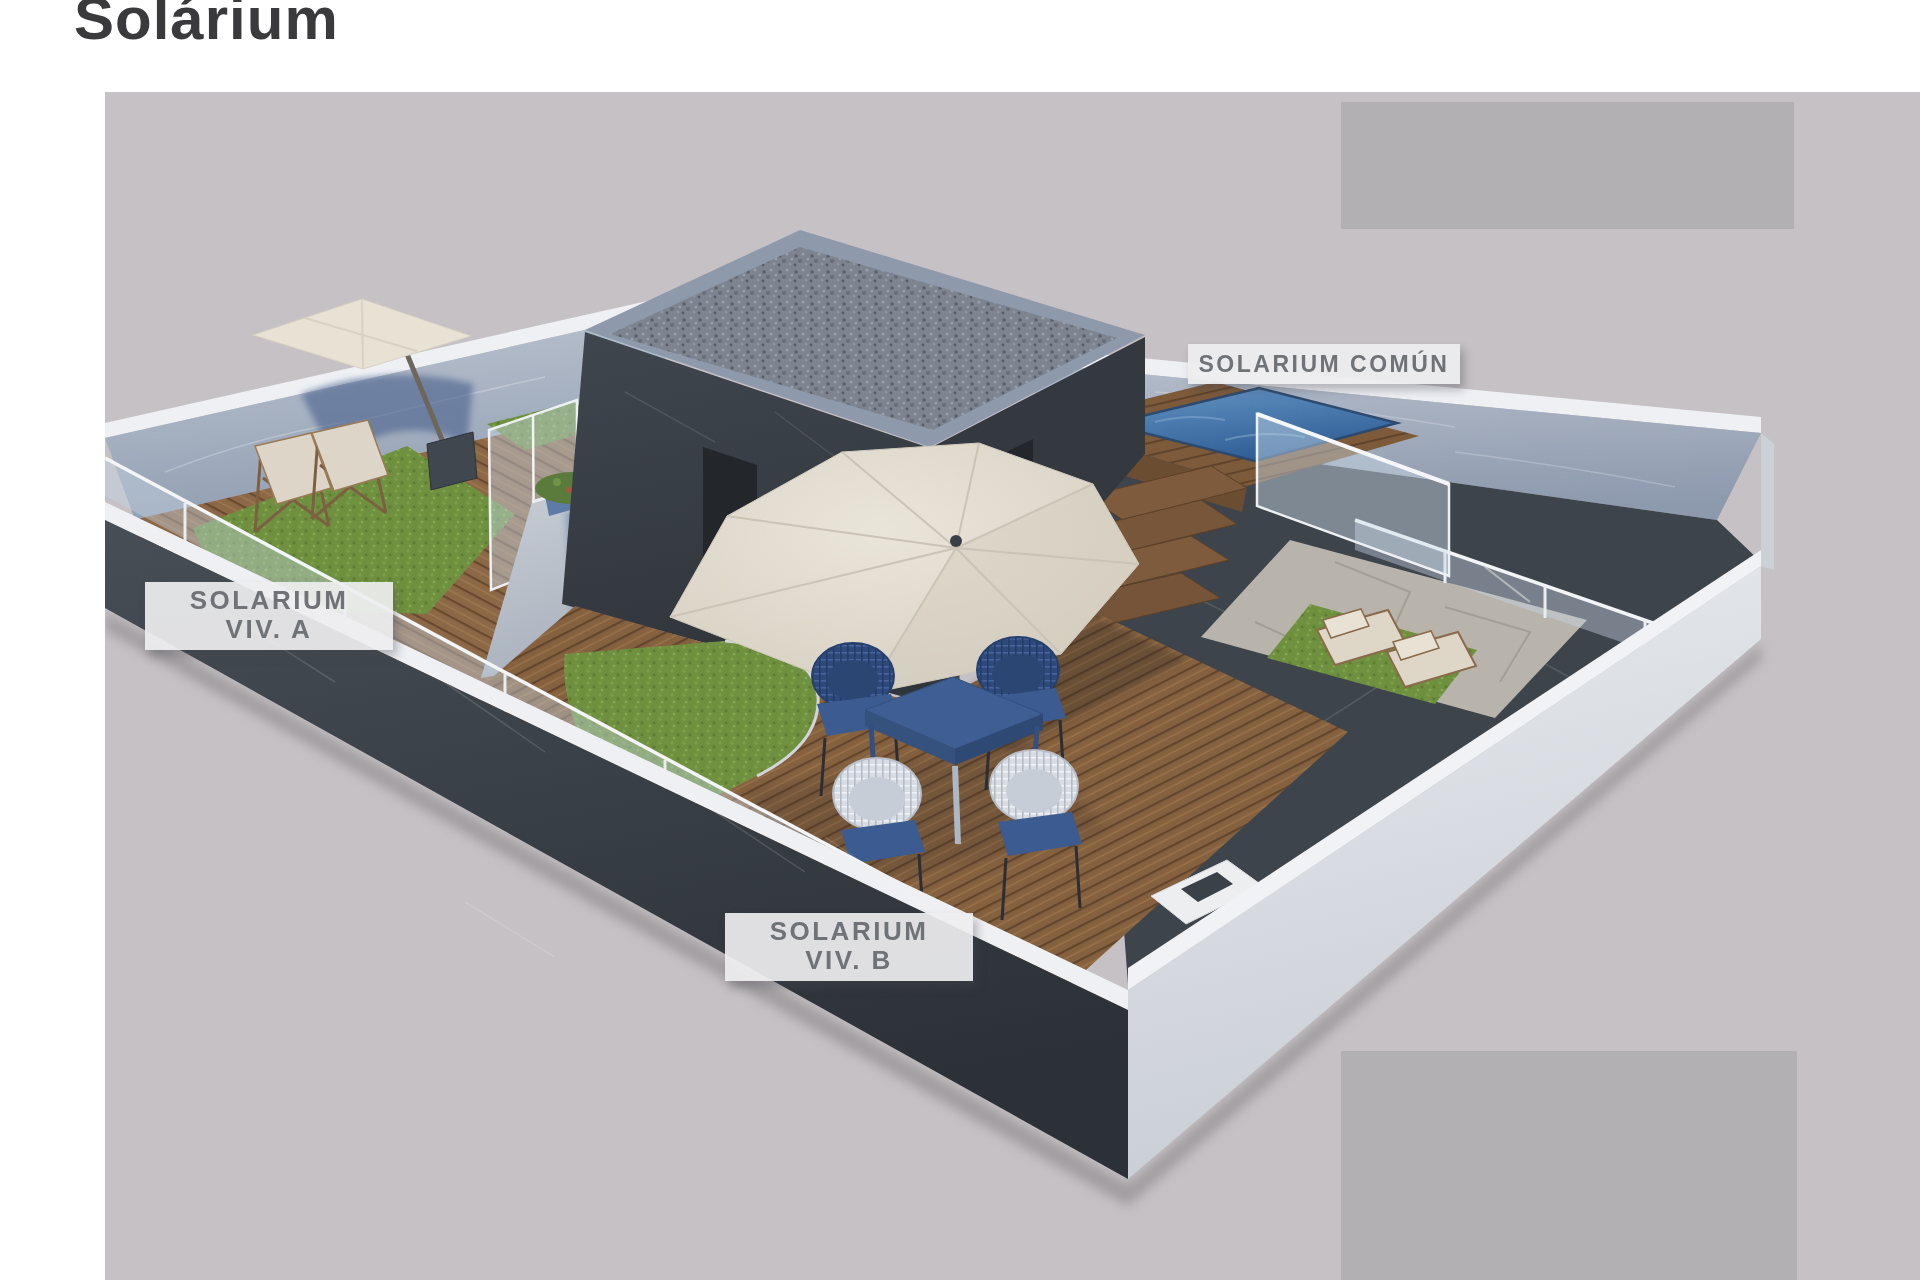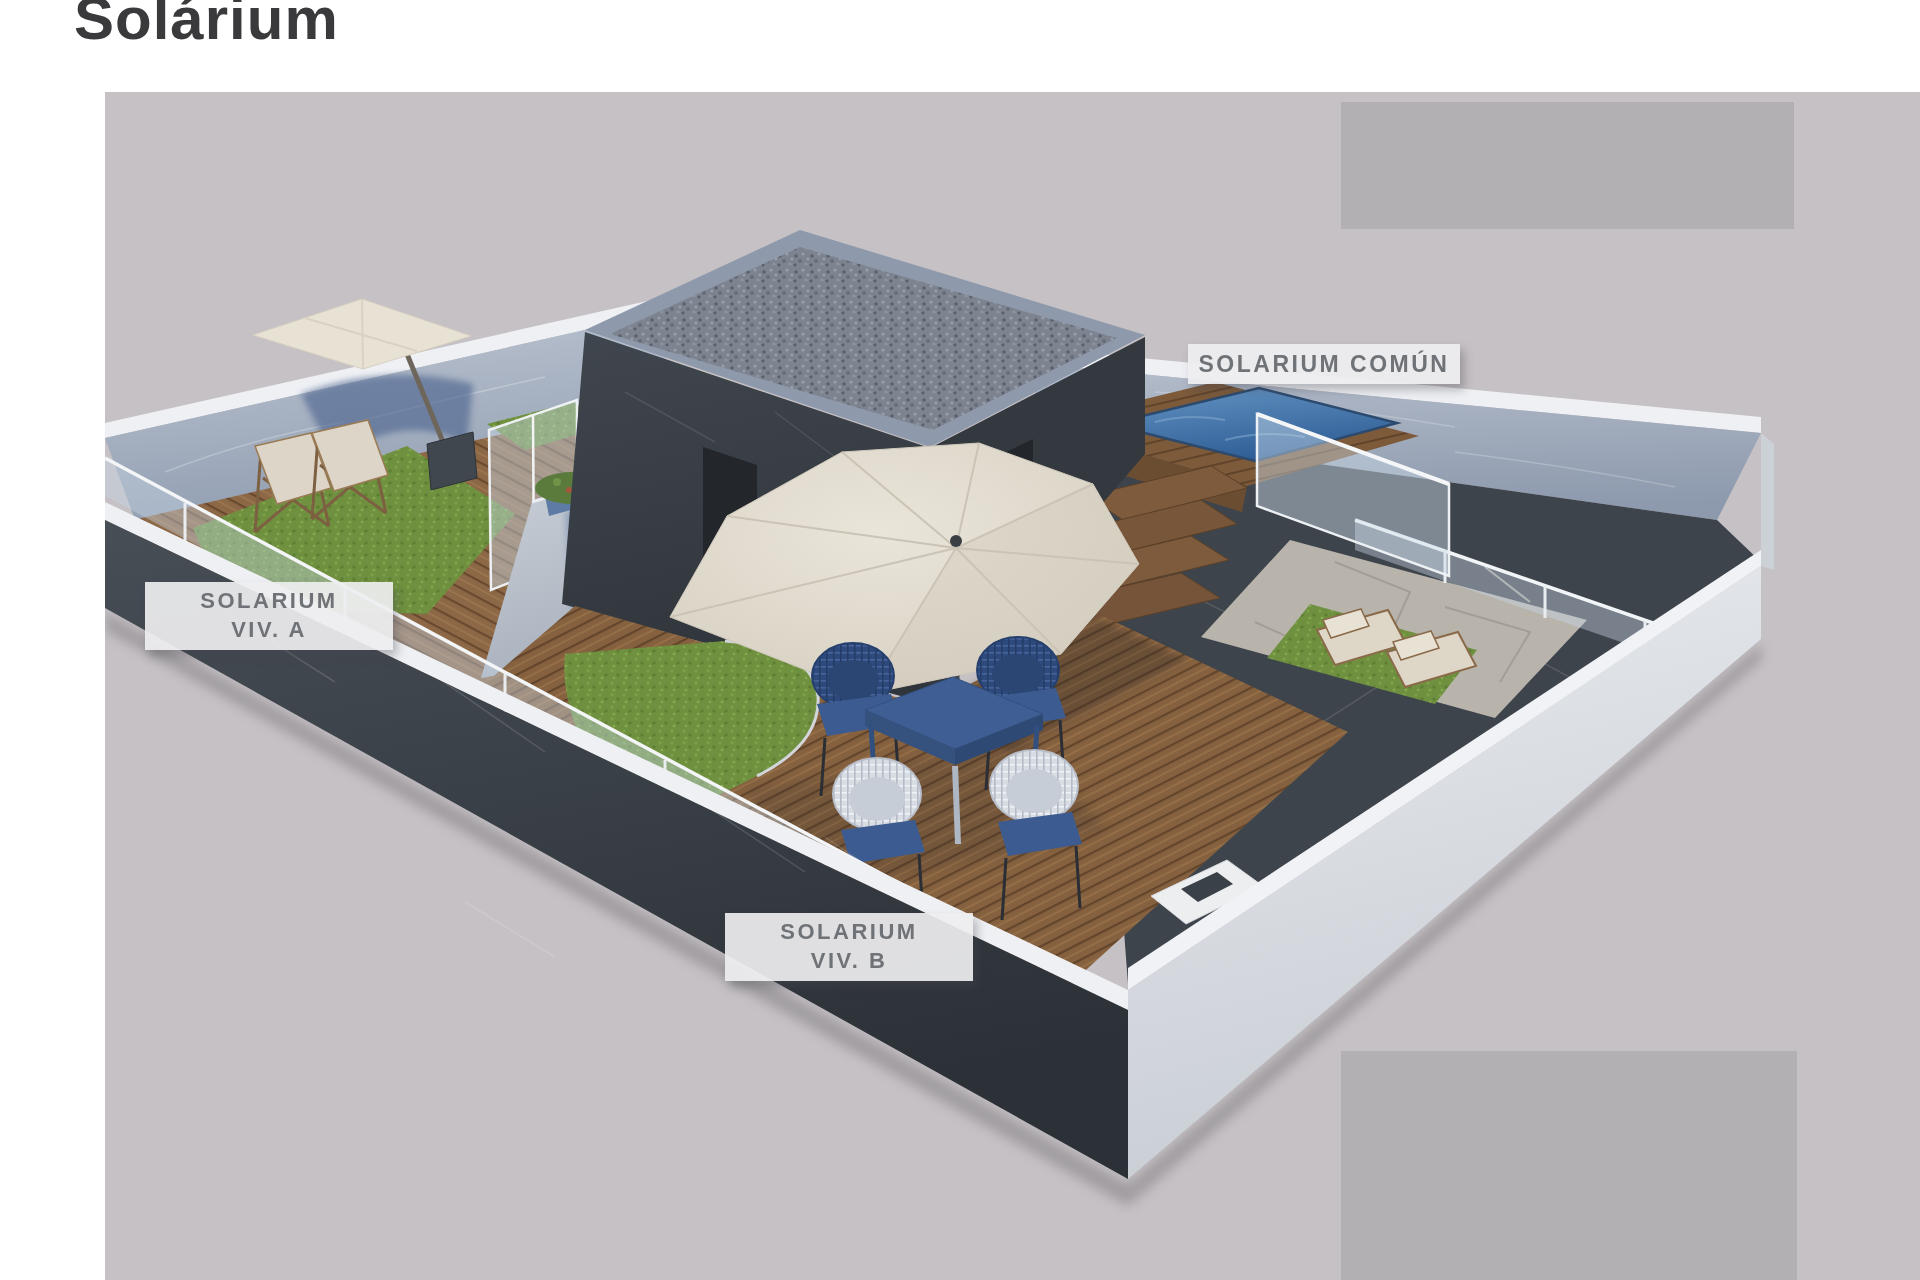--- a/index.html
+++ b/index.html
@@ -18,21 +18,21 @@
   .render-canvas svg{position:absolute;left:0;top:0;}
   .masked-region{position:absolute;background:#b3b0b4;}
   .masked-top{left:1236px;top:10px;width:453px;height:127px;}
   .masked-bottom{left:1236px;top:959px;width:456px;height:229px;}
   .scene-label{
     position:absolute;background:rgba(238,238,240,0.92);color:#6f7276;
     font-weight:700;text-align:center;letter-spacing:2.5px;
     box-shadow:4px 6px 9px rgba(70,70,80,0.35);
   }
   .label-comun{left:1083px;top:252px;width:272px;height:40px;font-size:23px;line-height:40px;}
-  .label-two{width:248px;height:64px;font-size:22px;line-height:29px;padding-top:4px;}
+  .label-two{width:248px;height:64px;font-size:26px;line-height:29px;padding-top:4px;}
   .label-a{left:40px;top:490px;}
   .label-b{left:620px;top:821px;}
   .scene-label span{display:block;}
 </style>
 </head>
 <body>
 
 <h1 class="page-title">Solárium</h1>
 
 <div class="render-canvas">

